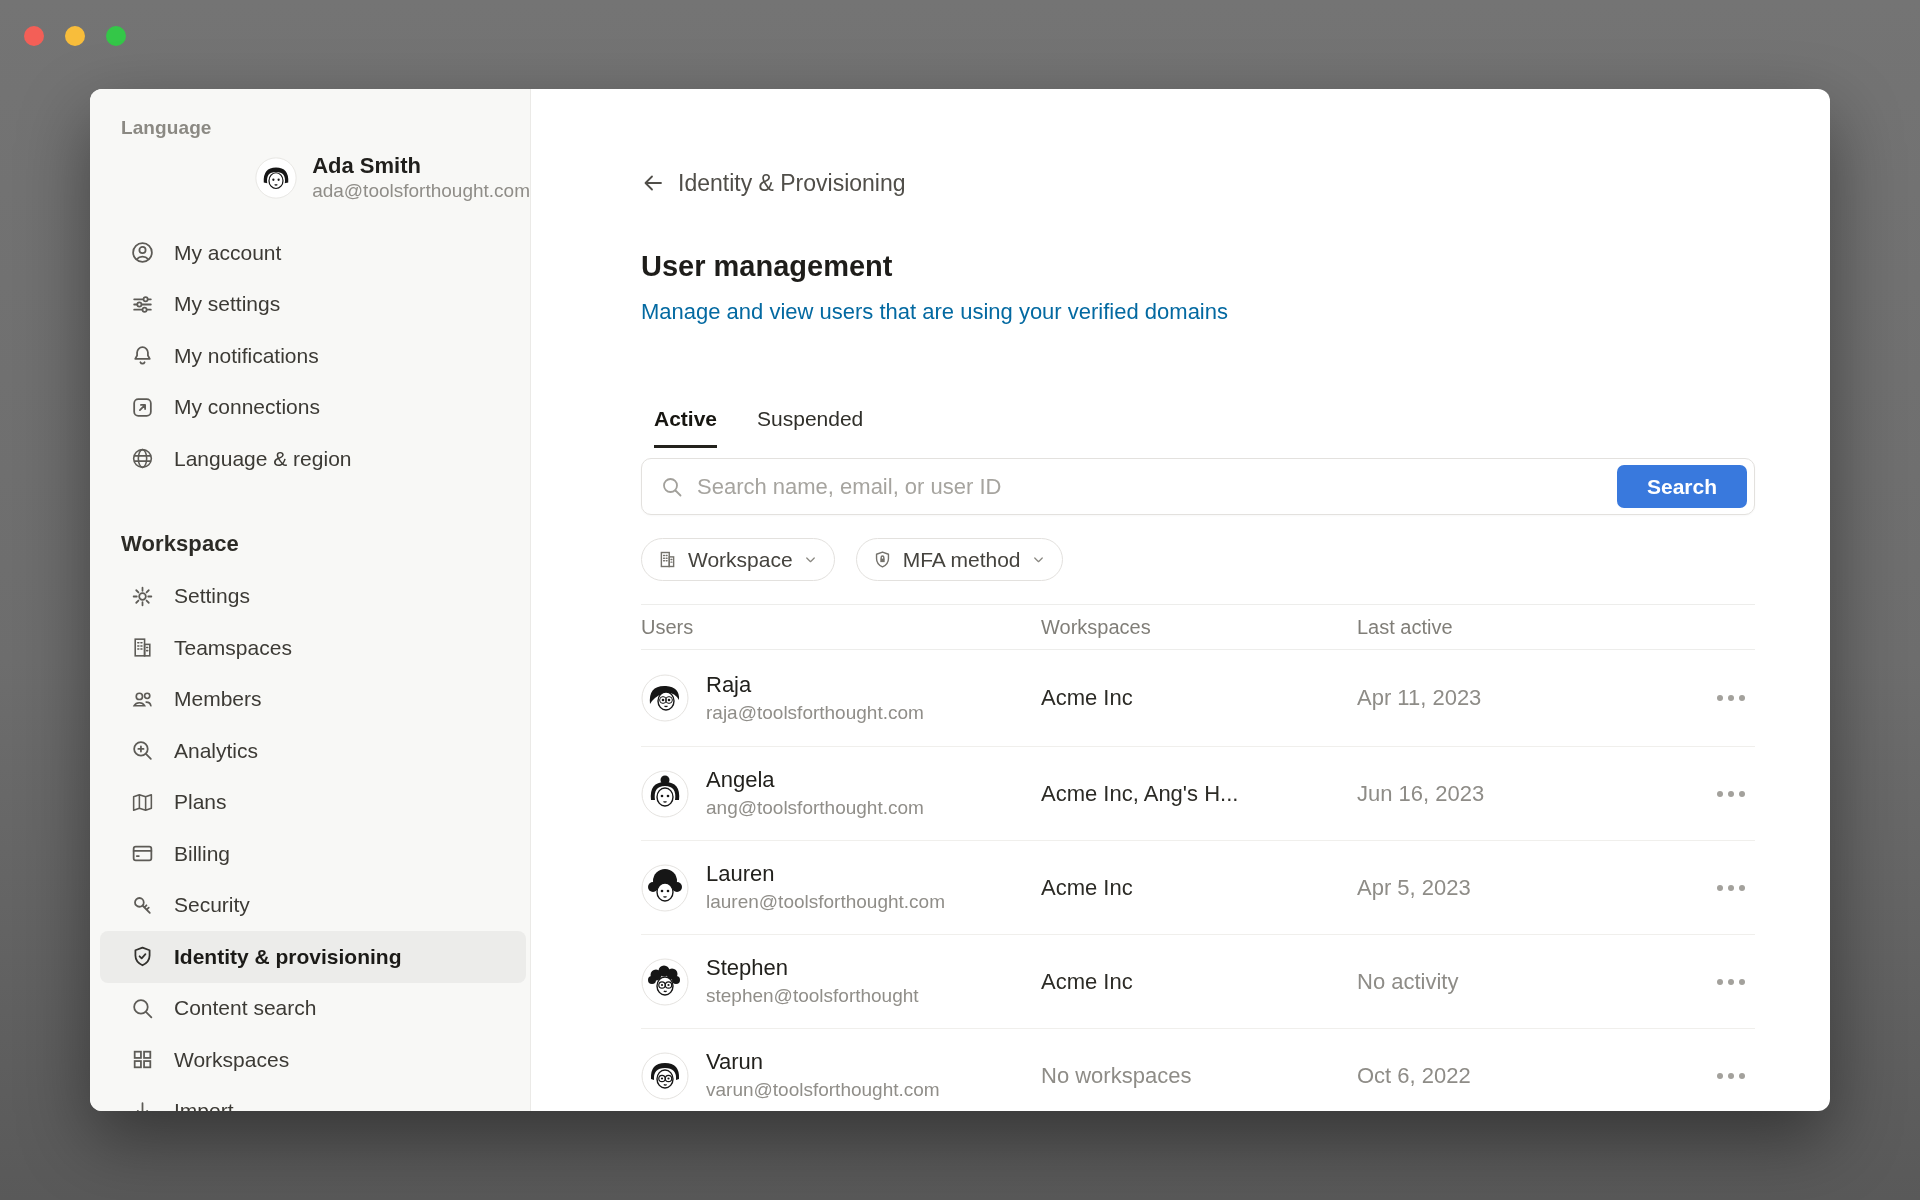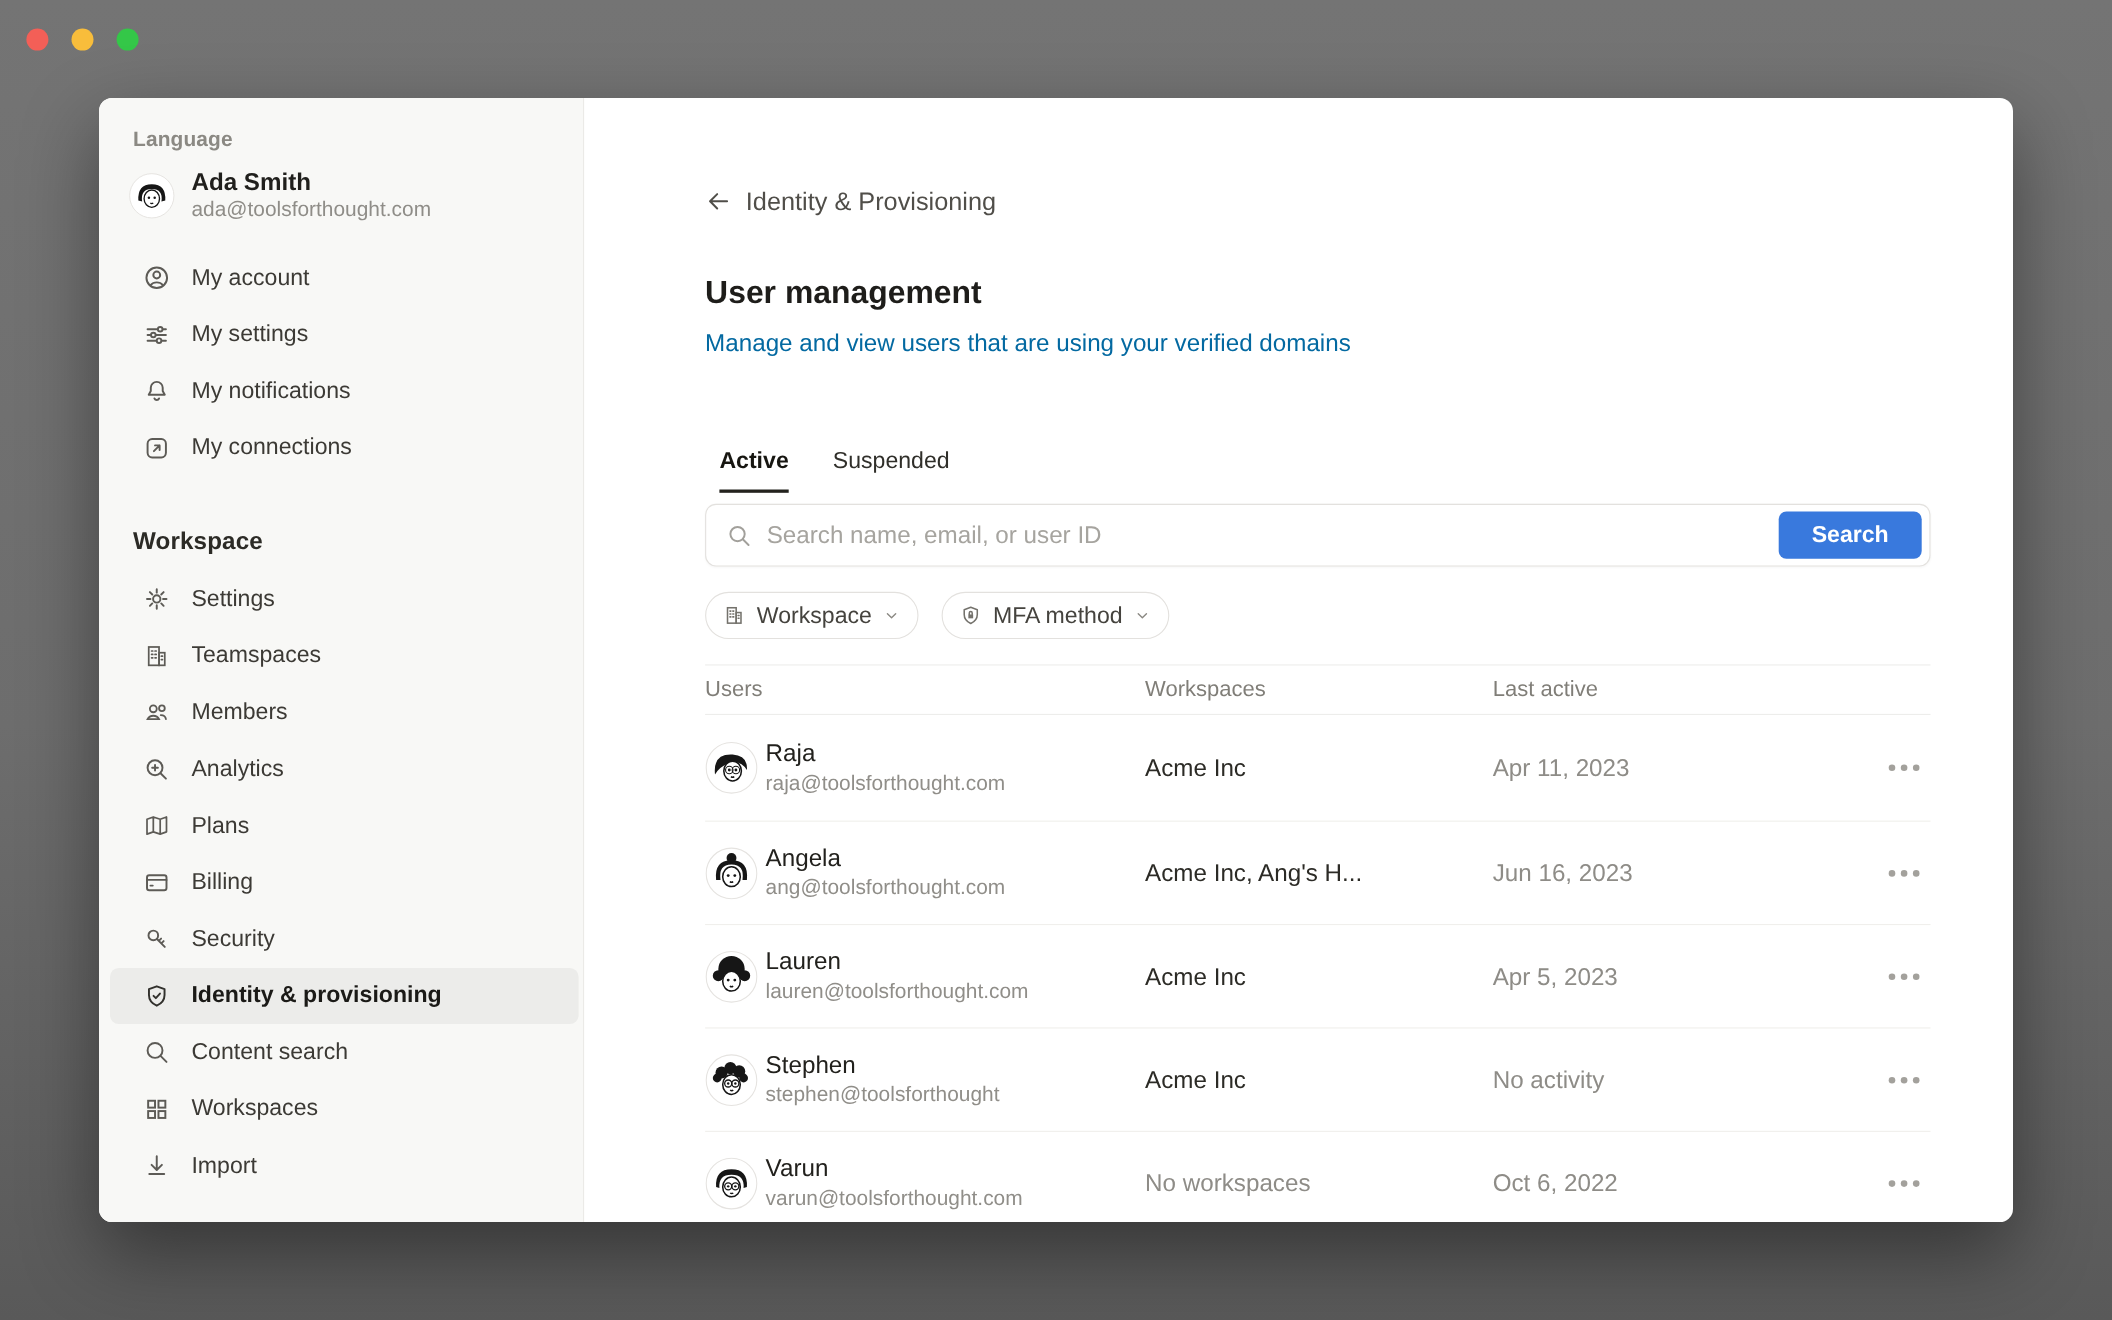--- a/index.html
+++ b/index.html
@@ -17,21 +17,21 @@
   .window { position:absolute; left:90px; top:89px; width:1740px; height:1022px;
     background:#fff; border-radius:12px; overflow:hidden; display:flex;
     box-shadow:0 28px 70px rgba(0,0,0,.42); }
 
   
   .sidebar { width:441px; flex:none; background:#f8f8f6; border-right:1px solid #ebeae7;
     padding-top:28px; overflow:hidden; }
   .section-title { margin:0 0 14px 31px; font-size:19px; font-weight:700; color:#8b8983;
     letter-spacing:.1px; }
   .section-title.ws { margin-top:46px; }
-  .account-row { display:flex; align-items:center; gap:15px; margin:4px 0 24px 27px; }
+  .account-row { display:flex; align-items:center; gap:15px; margin:4px 0 24px 27px;justify-content:flex-end; }
   .account-avatar { width:42px; height:42px; flex:none; }
   .account-name { font-size:22px; font-weight:700; color:#201f1c; line-height:26px; }
   .account-email { font-size:19px; color:#8f8d88; line-height:24px; }
   .nav-item { height:51.5px; display:flex; align-items:center; gap:19px;
     margin:0 4px 0 10px; padding-left:30px; border-radius:8px;
     font-size:21px; font-weight:500; color:#3c3a35; cursor:default; }
   .nav-item .nicon { width:25px; height:25px; flex:none; color:#5d5b56; display:flex;
     align-items:center; justify-content:center; }
   .nav-item.selected { background:#ececea; color:#1b1a17; font-weight:700; }
   .nav-item.selected .nicon { color:#32312d; }
@@ -65,21 +65,21 @@
     font-size:21px; color:#45433e; }
   .chip .cicon { color:#74726c; display:flex; }
   .chip .chev { color:#8a8882; display:flex; }
 
   .table { margin-top:23px; }
   .thead, .trow { display:grid; grid-template-columns:400px 316px 1fr 44px; align-items:center; }
   .thead { height:46px; border-top:1px solid #ededeb; border-bottom:1px solid #ededeb;
     font-size:20px; color:#807e78; }
   .trow { height:94px; border-bottom:1px solid #f0efec; }
   .trow.first { height:97px; }
-  .user-cell { display:flex; align-items:center; gap:7px; }
+  .user-cell { display:flex; align-items:center; gap:17px; }
   .avatar { width:48px; height:48px; flex:none; }
   .uname { font-size:22px; font-weight:500; color:#22211d; line-height:26px; }
   .uemail { font-size:19px; color:#908e89; line-height:24px; margin-top:3px; }
   .ws { font-size:22px; color:#2c2b26; }
   .date { font-size:22px; color:#8e8c87; }
   .muted { color:#8e8c87; }
   .dots { justify-self:end; display:flex; gap:5px; padding-right:10px; cursor:pointer; }
   .dots i { width:6px; height:6px; border-radius:50%; background:#a3a19c; }
 </style>
 </head>
@@ -219,20 +219,28 @@
         </span>
       <span>My notifications</span>
     </div>
     <div class="nav-item">
       <span class="nicon">
           <svg width="25" height="25" viewBox="0 0 24 24" fill="none" stroke="currentColor" stroke-width="1.7" stroke-linecap="round" stroke-linejoin="round">
             <use href="#i-arrow-box"></use>
           </svg>
         </span>
       <span>My connections</span>
+    </div>
+    <div class="nav-item">
+      <span class="nicon">
+          <svg width="25" height="25" viewBox="0 0 24 24" fill="none" stroke="currentColor" stroke-width="1.5">
+            <use href="#i-globe"></use>
+          </svg>
+        </span>
+      <span>Language &amp; region</span>
     </div>
 
     <div class="section-title ws">Workspace</div>
 
     <div class="nav-item">
       <span class="nicon">
           <svg width="25" height="25" viewBox="0 0 24 24" fill="none" stroke="currentColor" stroke-width="1.7" stroke-linecap="round">
             <use href="#i-gear"></use>
           </svg>
         </span>

